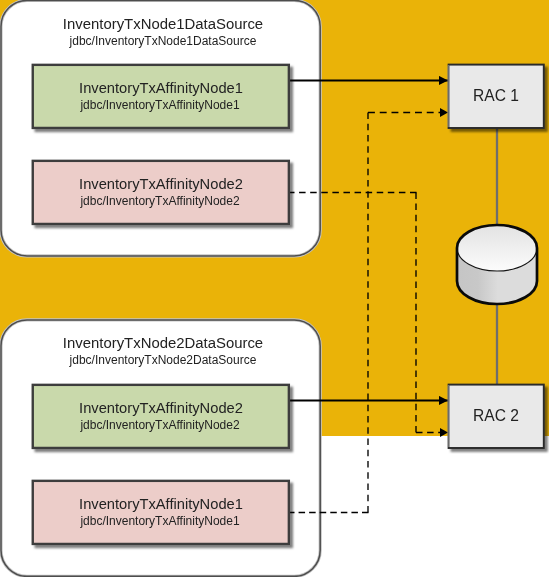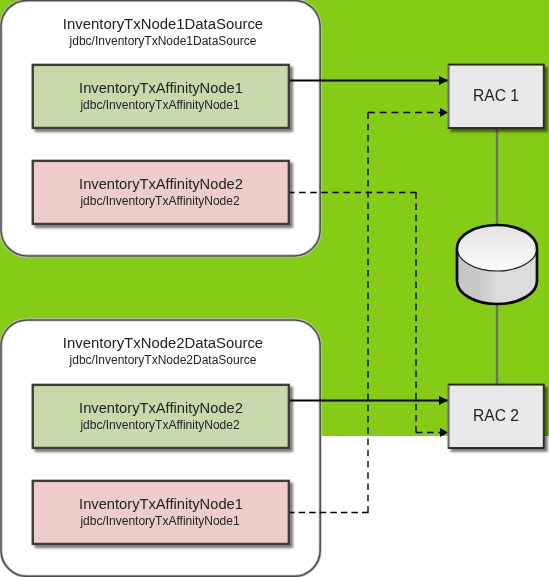--- a/index.html
+++ b/index.html
@@ -1,19 +1,19 @@
 <!DOCTYPE html>
 <html><head>
 <meta charset="utf-8">
 <title>Data source affinity diagram</title>
 <style>
   html,body{margin:0;padding:0;background:#ffffff;}
   body{width:549px;height:577px;overflow:hidden;
        font-family:"Liberation Sans",sans-serif;}
-  #stage{position:relative;width:549px;height:436px;background:#84cc16;}
+  #stage{position:relative;width:549px;height:436px;background:#eab308;}
   svg#gfx{position:absolute;left:0;top:0;width:549px;height:577px;display:block;}
   text{dominant-baseline:alphabetic;}
   .t-ds-title{font-family:"Liberation Sans",sans-serif;font-size:14.9px;fill:#222;text-anchor:middle;}
   .t-ds-sub{font-family:"Liberation Sans",sans-serif;font-size:12px;fill:#222;text-anchor:middle;}
   .t-pool-title{font-family:"Liberation Sans",sans-serif;font-size:14.7px;fill:#222;text-anchor:middle;}
   .t-pool-sub{font-family:"Liberation Sans",sans-serif;font-size:12px;fill:#222;text-anchor:middle;}
   .t-rac{font-family:"Liberation Sans",sans-serif;font-size:15.6px;fill:#222;text-anchor:middle;}
 </style>
 </head>
 <body>

